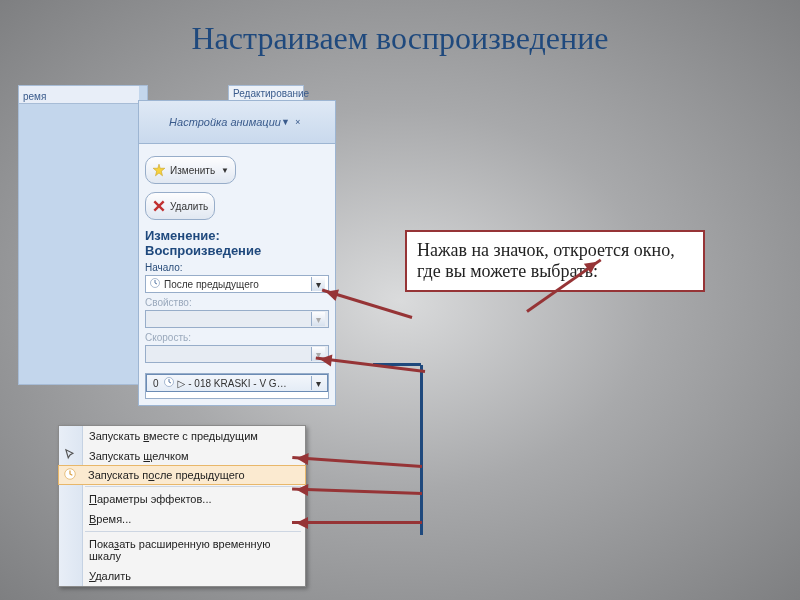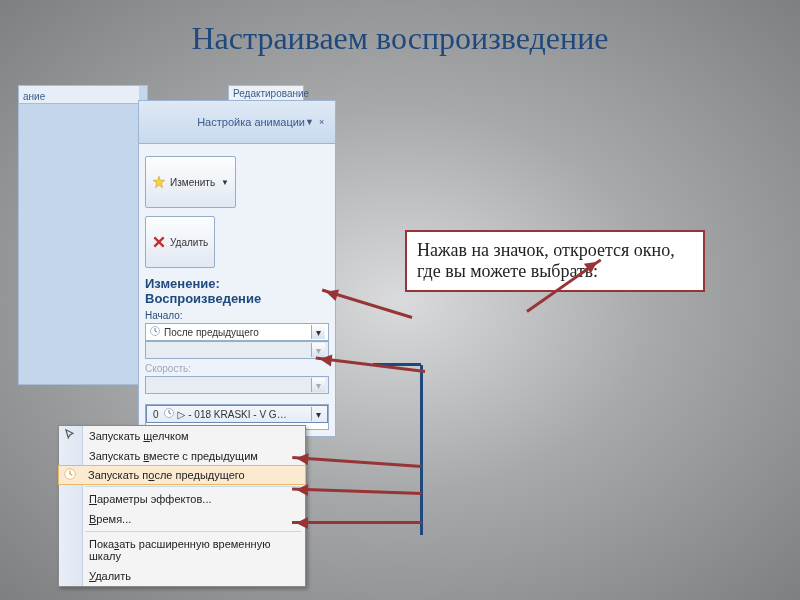--- a/index.html
+++ b/index.html
@@ -56,32 +56,32 @@
     left: 120px; top: 15px;
     width: 198px;
     background: #eef3fa;
     border: 1px solid #9db5d2;
   }
   .task-pane-header {
     background: linear-gradient(#dfe9f5, #c9d9ed);
     border-bottom: 1px solid #9db5d2;
     padding: 15px 6px;
     font-size: 11px; color: #3a5b8c;
-    display: flex; justify-content: flex-end; align-items: center;
+    display: flex; justify-content: center; align-items: center; font-style: italic;
   }
   .task-pane-closebtns { display: flex; gap: 4px; }
   .tp-close, .tp-drop { width: 10px; height: 10px; font-size: 9px; color: #3a5b8c; cursor: pointer; }
   .task-pane-body { padding: 6px; }
   .tp-button {
     display: inline-flex; align-items: center;
     background: linear-gradient(#fdfdfe, #e1e8f2);
     border: 1px solid #97adc9;
-    border-radius: 2px;
+    border-radius: 10px;
     font-size: 10px; color: #333;
-    padding: 18px 6px; margin: 2px 0;
+    padding: 6px 6px; margin: 2px 0;
     cursor: pointer;
   }
   .tp-button .icon-star {
     width: 14px; height: 14px; margin-right: 4px;
     display: inline-block;
   }
   .icon-star svg { width: 14px; height: 14px; }
   .tp-row { margin: 4px 0; }
   .tp-section-title {
     font-size: 13px; font-weight: bold; color: #1f497d;
@@ -182,21 +182,21 @@
   u.accel { text-decoration: underline; }
 </style>
 </head>
 <body>
 
 <h1 class="slide-title">Настраиваем воспроизведение</h1>
 
 <div class="screenshot-area">
   <div class="editor-bg">
     <div class="ribbon-fragment">
-      <span class="ribbon-label1">ание</span>
+      <span class="ribbon-label1">ремя</span>
     </div>
   </div>
   <div class="ribbon-fragment2">Редактирование</div>
 
   <div class="task-pane">
     <div class="task-pane-header">
       <span>Настройка анимации</span>
       <div class="task-pane-closebtns">
         <span class="tp-drop">▼</span>
         <span class="tp-close">×</span>
@@ -234,20 +234,21 @@
             <svg width="12" height="12" viewBox="0 0 24 24">
                 <circle cx="12" cy="12" r="9" fill="#fff" stroke="#5b7aa6"></circle>
                 <path d="M12 6v6l4 2" stroke="#5b7aa6" fill="none" stroke-width="2"></path>
               </svg>
           </span>
           <span>После предыдущего</span>
         </span>
         <span class="drop-arrow">▾</span>
       </div>
 
+      <div class="tp-label" style="color:#9aa9bc;">Свойство:</div>
       <div class="tp-dropdown disabled">
         <span></span>
           <span class="drop-arrow">▾</span>
       </div>
 
       <div class="tp-label" style="color:#9aa9bc;">Скорость:</div>
       <div class="tp-dropdown disabled">
         <span></span>
           <span class="drop-arrow">▾</span>
       </div>
@@ -266,29 +267,29 @@
           <span class="drop-toggle">▾</span>
         </div>
       </div>
     </div>
   </div>
 
   <div class="context-menu">
     <div class="icon-col"></div>
 
     <div class="cm-item">
+      <span id="cm1">Запускать <u class="accel">в</u>месте с предыдущим</span>
+    </div>
+    <div class="cm-item">
       <span class="cm-icon">
         <svg viewBox="0 0 24 24" width="14" height="14">
             <path d="M5 3l4 14 3-5 5-3z" fill="none" stroke="#555" stroke-width="2"></path>
           </svg>
       </span>
       <span id="cm0">Запускать <u class="accel">щ</u>елчком</span>
-    </div>
-    <div class="cm-item">
-      <span id="cm1">Запускать <u class="accel">в</u>месте с предыдущим</span>
     </div>
     <div class="cm-item highlight">
       <span class="cm-icon">
         <svg viewBox="0 0 24 24" width="14" height="14">
             <circle cx="12" cy="12" r="9" fill="#fff" stroke="#d89b3a"></circle>
             <path d="M12 6v6l4 2" stroke="#d89b3a" fill="none" stroke-width="2"></path>
           </svg>
       </span>
       <span id="cm2">Запускать п<u class="accel">о</u>сле предыдущего</span>
     </div>

